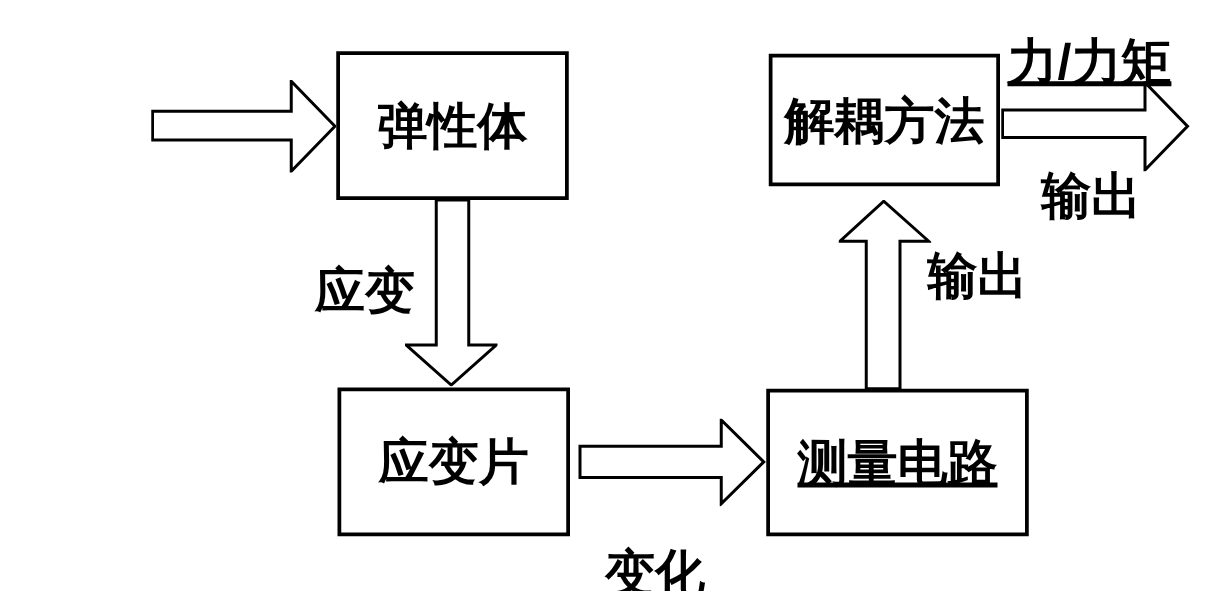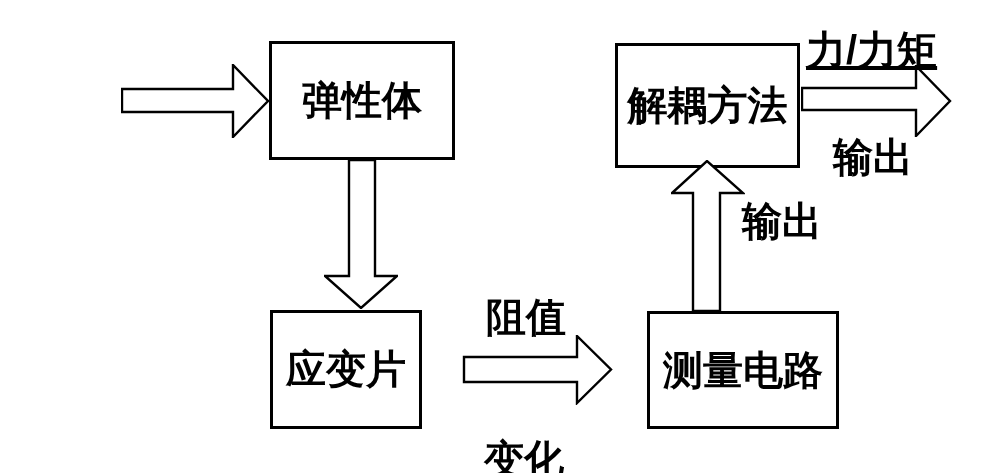--- a/index.html
+++ b/index.html
@@ -51,29 +51,29 @@
 </style>
 </head>
 <body>
 
 <div id="canvas">
 
   <div class="node-box" style="left:269px; top:41px; width:186px; height:119px;">
     <span>弹性体</span>
   </div>
 
-  <div class="node-box" style="left:615px; top:43px; width:185px; height:125px;">
+  <div class="node-box" style="left:615px; top:43px; width:185px; height:106px;">
     <span>解耦方法</span>
   </div>
 
-  <div class="node-box" style="left:270px; top:310px; width:152px; height:119px;">
+  <div class="node-box" style="left:270px; top:310px; width:186px; height:119px;">
     <span>应变片</span>
   </div>
 
-  <div class="node-box" style="left:647px; top:311px; width:192px; height:118px;">
+  <div class="node-box" style="left:613px; top:311px; width:210px; height:118px;text-decoration:underline;">
     <span>测量电路</span>
   </div>
 
   <svg class="flow-arrow" style="left:121px; top:64px;" width="148" height="74" viewBox="0 0 148 74">
     <polygon points="1,25 112,25 112,1 147,37 112,73 112,48 1,48"></polygon>
   </svg>
 
   <svg class="flow-arrow" style="left:324px; top:159px;" width="74" height="150" viewBox="0 0 74 150">
     <polygon points="25,1 25,117 1,117 37,149 73,117 51,117 51,1"></polygon>
   </svg>
@@ -86,22 +86,22 @@
     <polygon points="22,151 22,33 1,33 36,1 72,33 49,33 49,151"></polygon>
   </svg>
 
   <svg class="flow-arrow" style="left:801px; top:65px;" width="151" height="72" viewBox="0 0 151 72">
     <polygon points="1,23 115,23 115,1 149,36 115,71 115,45 1,45"></polygon>
   </svg>
 
   <div class="edge-label" style="left:26px; top:55px; width:84px;">
   </div>
 
+  <div class="edge-label" style="left:252px; top:211px;">应变</div>
 
-  <div class="edge-label" style="left:486px; top:295px;">阻值</div>
 
   <div class="edge-label" style="left:484px; top:403px;margin-top:34px;">变化</div>
 
   <div class="edge-label" style="left:740px; top:199px; width:84px; line-height:44px;">
     <span>输出</span>
   </div>
 
   <div class="edge-label" style="left:806px; top:28px;text-decoration:underline;">力/力矩</div>
 
   <div class="edge-label" style="left:833px; top:135px;">输出</div>

